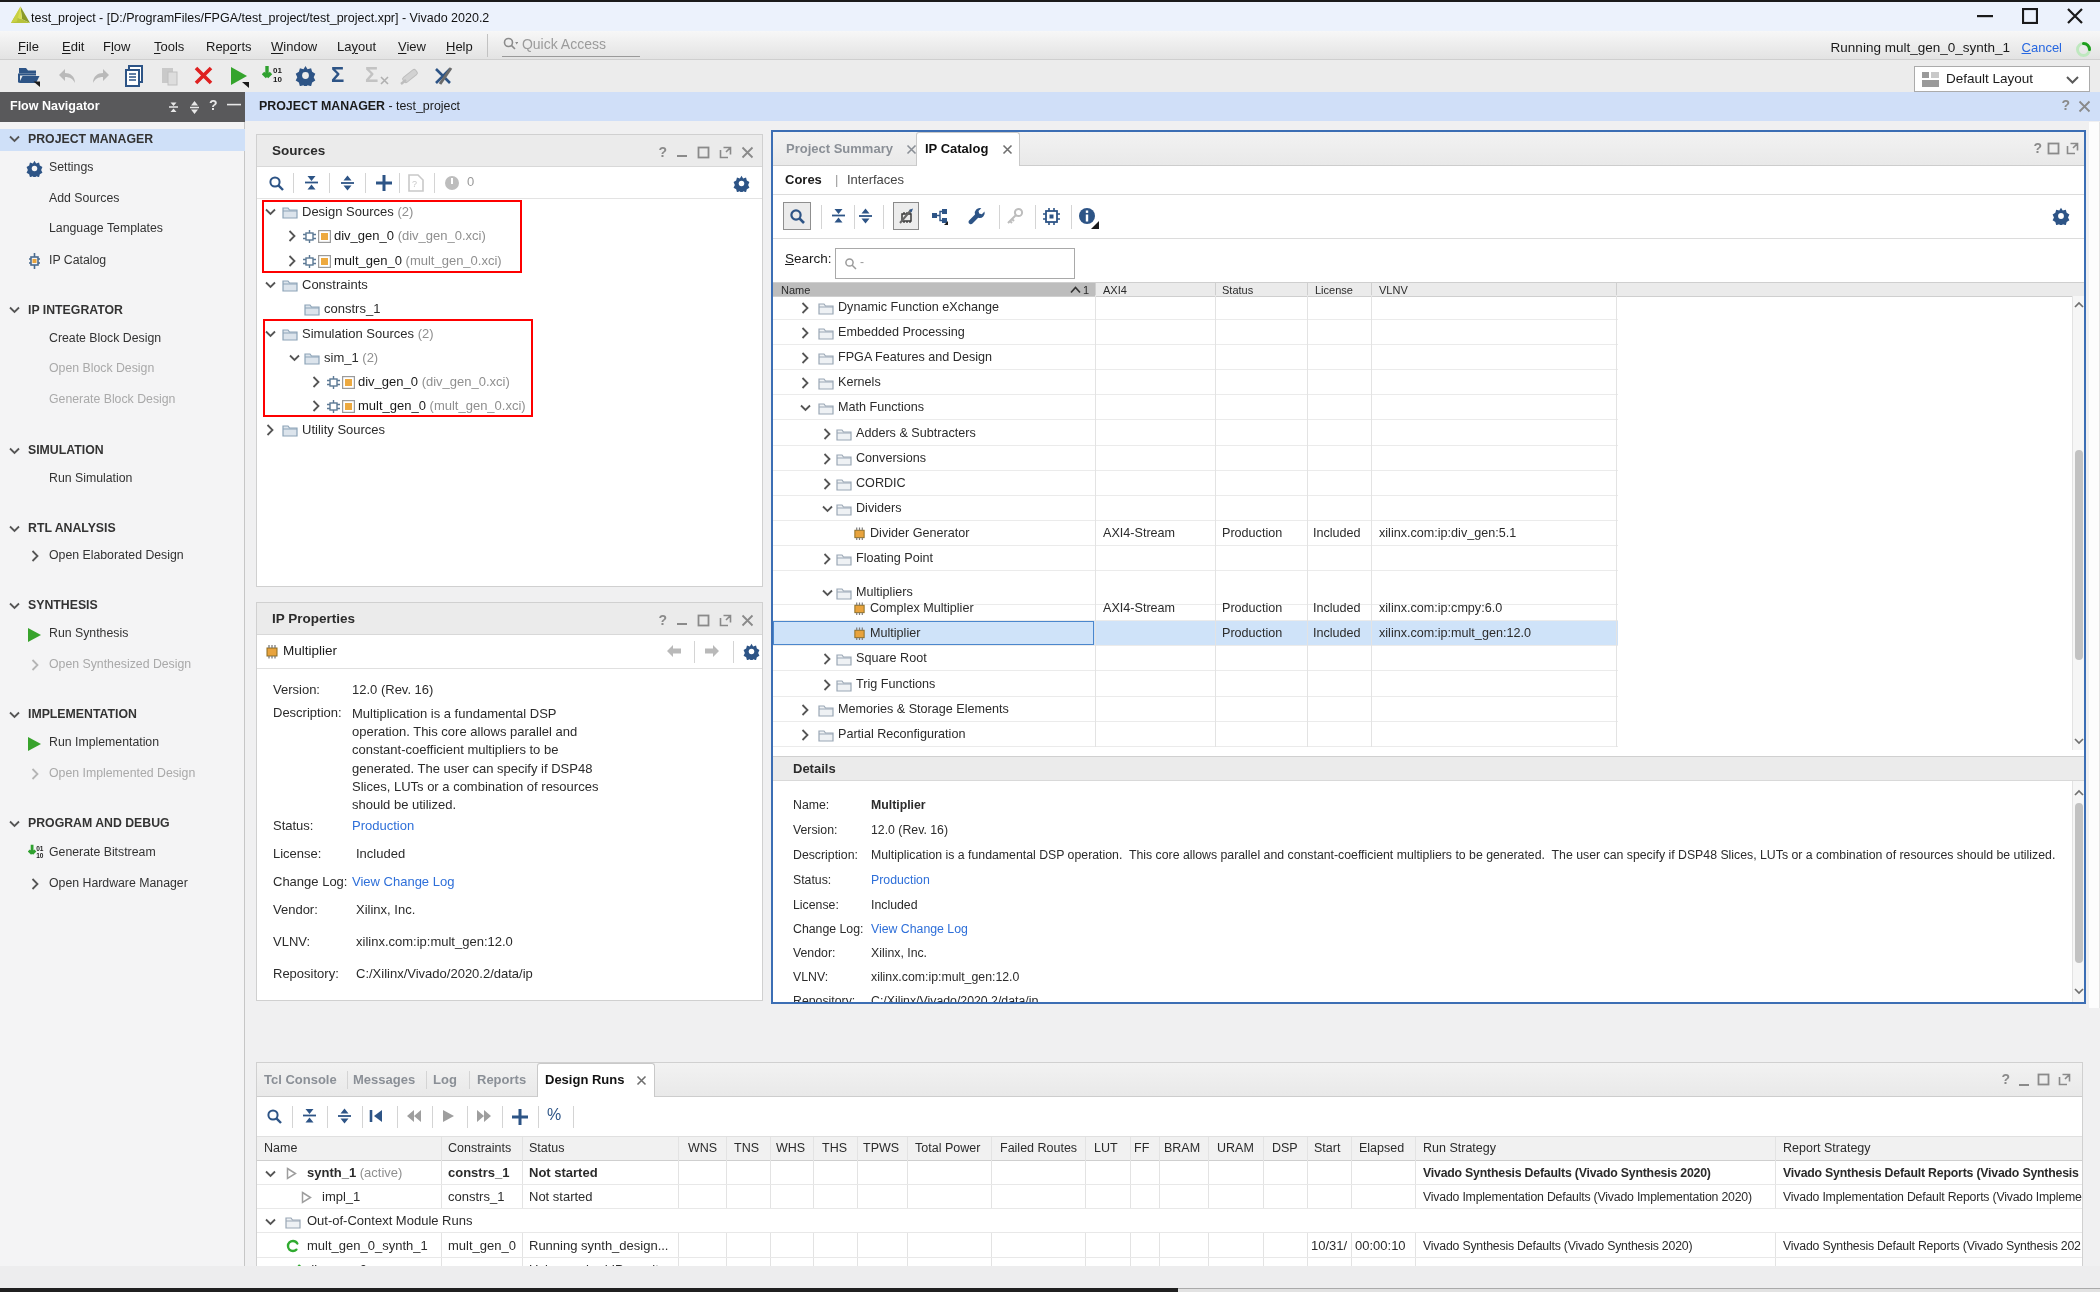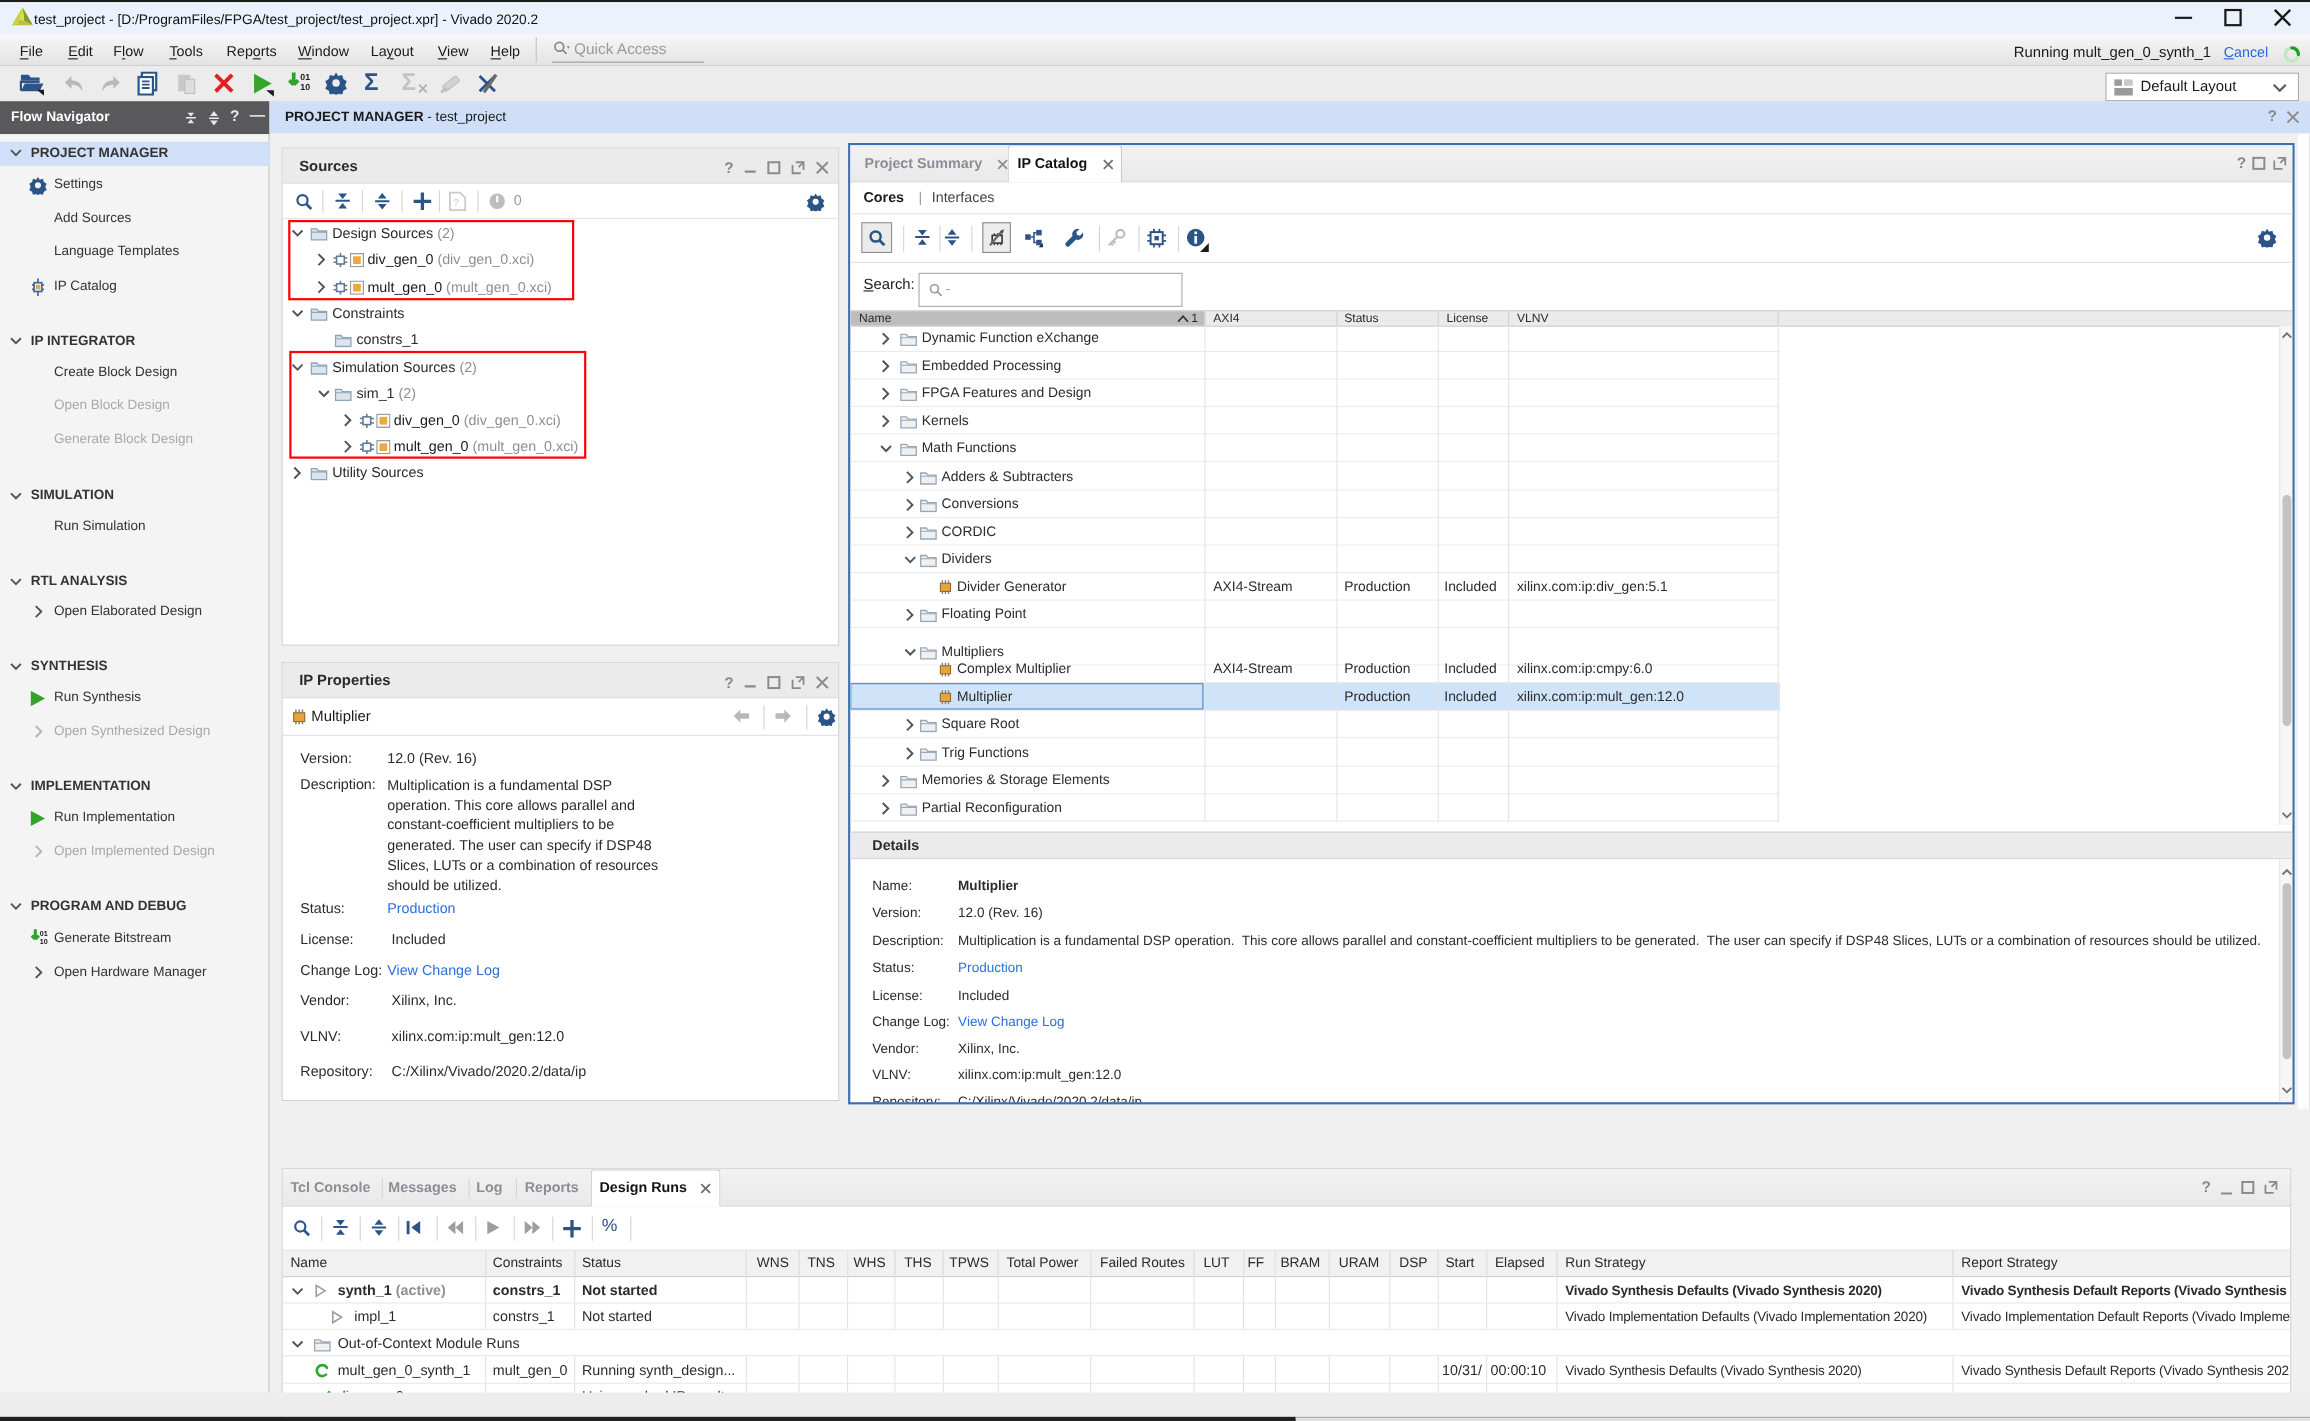--- a/index.html
+++ b/index.html
@@ -976,21 +976,21 @@
     <div class="colsep" style="left:1094px;height:145px;"></div>
     <div class="colsep" style="left:1158px;height:145px;"></div>
     <div class="colsep" style="left:1518px;height:145px;"></div>
     <div class="bot-row" style="top:24px;border-bottom:1px solid #e8e8e8;">
       <svg class="abs" style="left:8px;top:9px;" width="11" height="8" viewBox="0 0 11 8">
           <path d="M1 1.5 L5.5 6 L10 1.5" fill="none" stroke="#555" stroke-width="1.8"></path>
         </svg>
       <svg class="abs" style="left:29px;top:6px;" width="11" height="13" viewBox="0 0 11 13">
           <path d="M1.5 1.5 L9.5 6.5 L1.5 11.5 Z" fill="none" stroke="#9e9e9e" stroke-width="1.5"></path>
         </svg>
-      <span class="b" style="position:absolute;left:50px;">synth_1 <span class="gray" style="font-weight:bold;">(active)</span></span>
+      <span class="b" style="position:absolute;left:50px;">synth_1 <span class="gray" style="font-weight:normal;">(active)</span></span>
       <span class="b" style="position:absolute;left:191px;">constrs_1</span>
       <span class="b" style="position:absolute;left:272px;">Not started</span>
       <span class="b strat" style="position:absolute;left:1166px;">Vivado Synthesis Defaults (Vivado Synthesis 2020)</span>
       <span class="b strat" style="position:absolute;left:1526px;">Vivado Synthesis Default Reports (Vivado Synthesis 2</span>
     </div>
     <div class="bot-row" style="top:48px;border-bottom:1px solid #e8e8e8;">
       <svg class="abs" style="left:44px;top:6px;" width="11" height="13" viewBox="0 0 11 13">
           <path d="M1.5 1.5 L9.5 6.5 L1.5 11.5 Z" fill="none" stroke="#9e9e9e" stroke-width="1.5"></path>
         </svg>
       <span style="position:absolute;left:65px;">impl_1</span>

